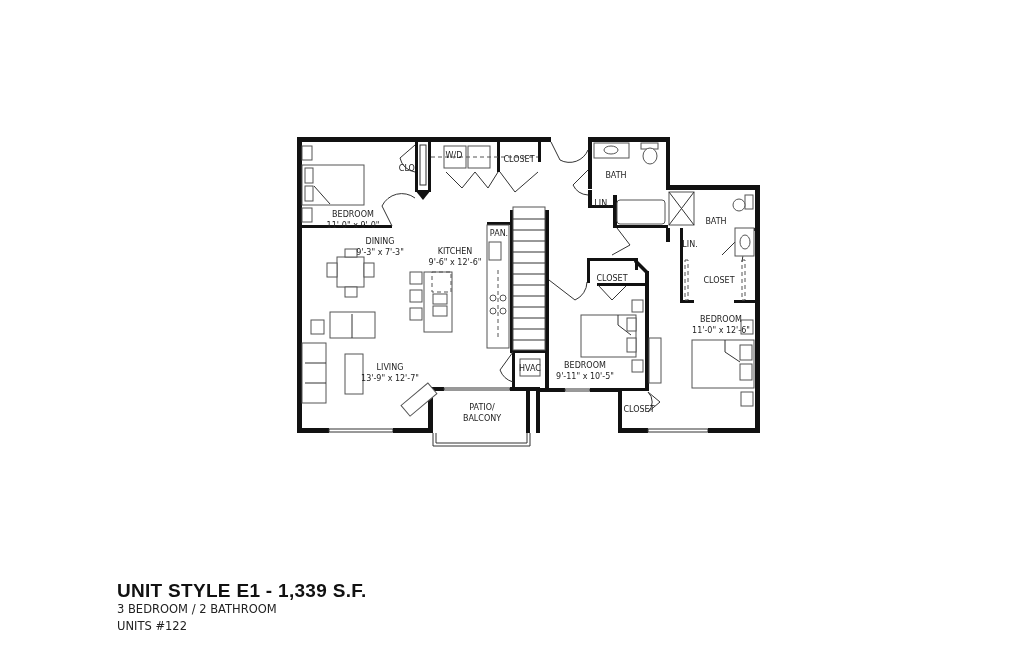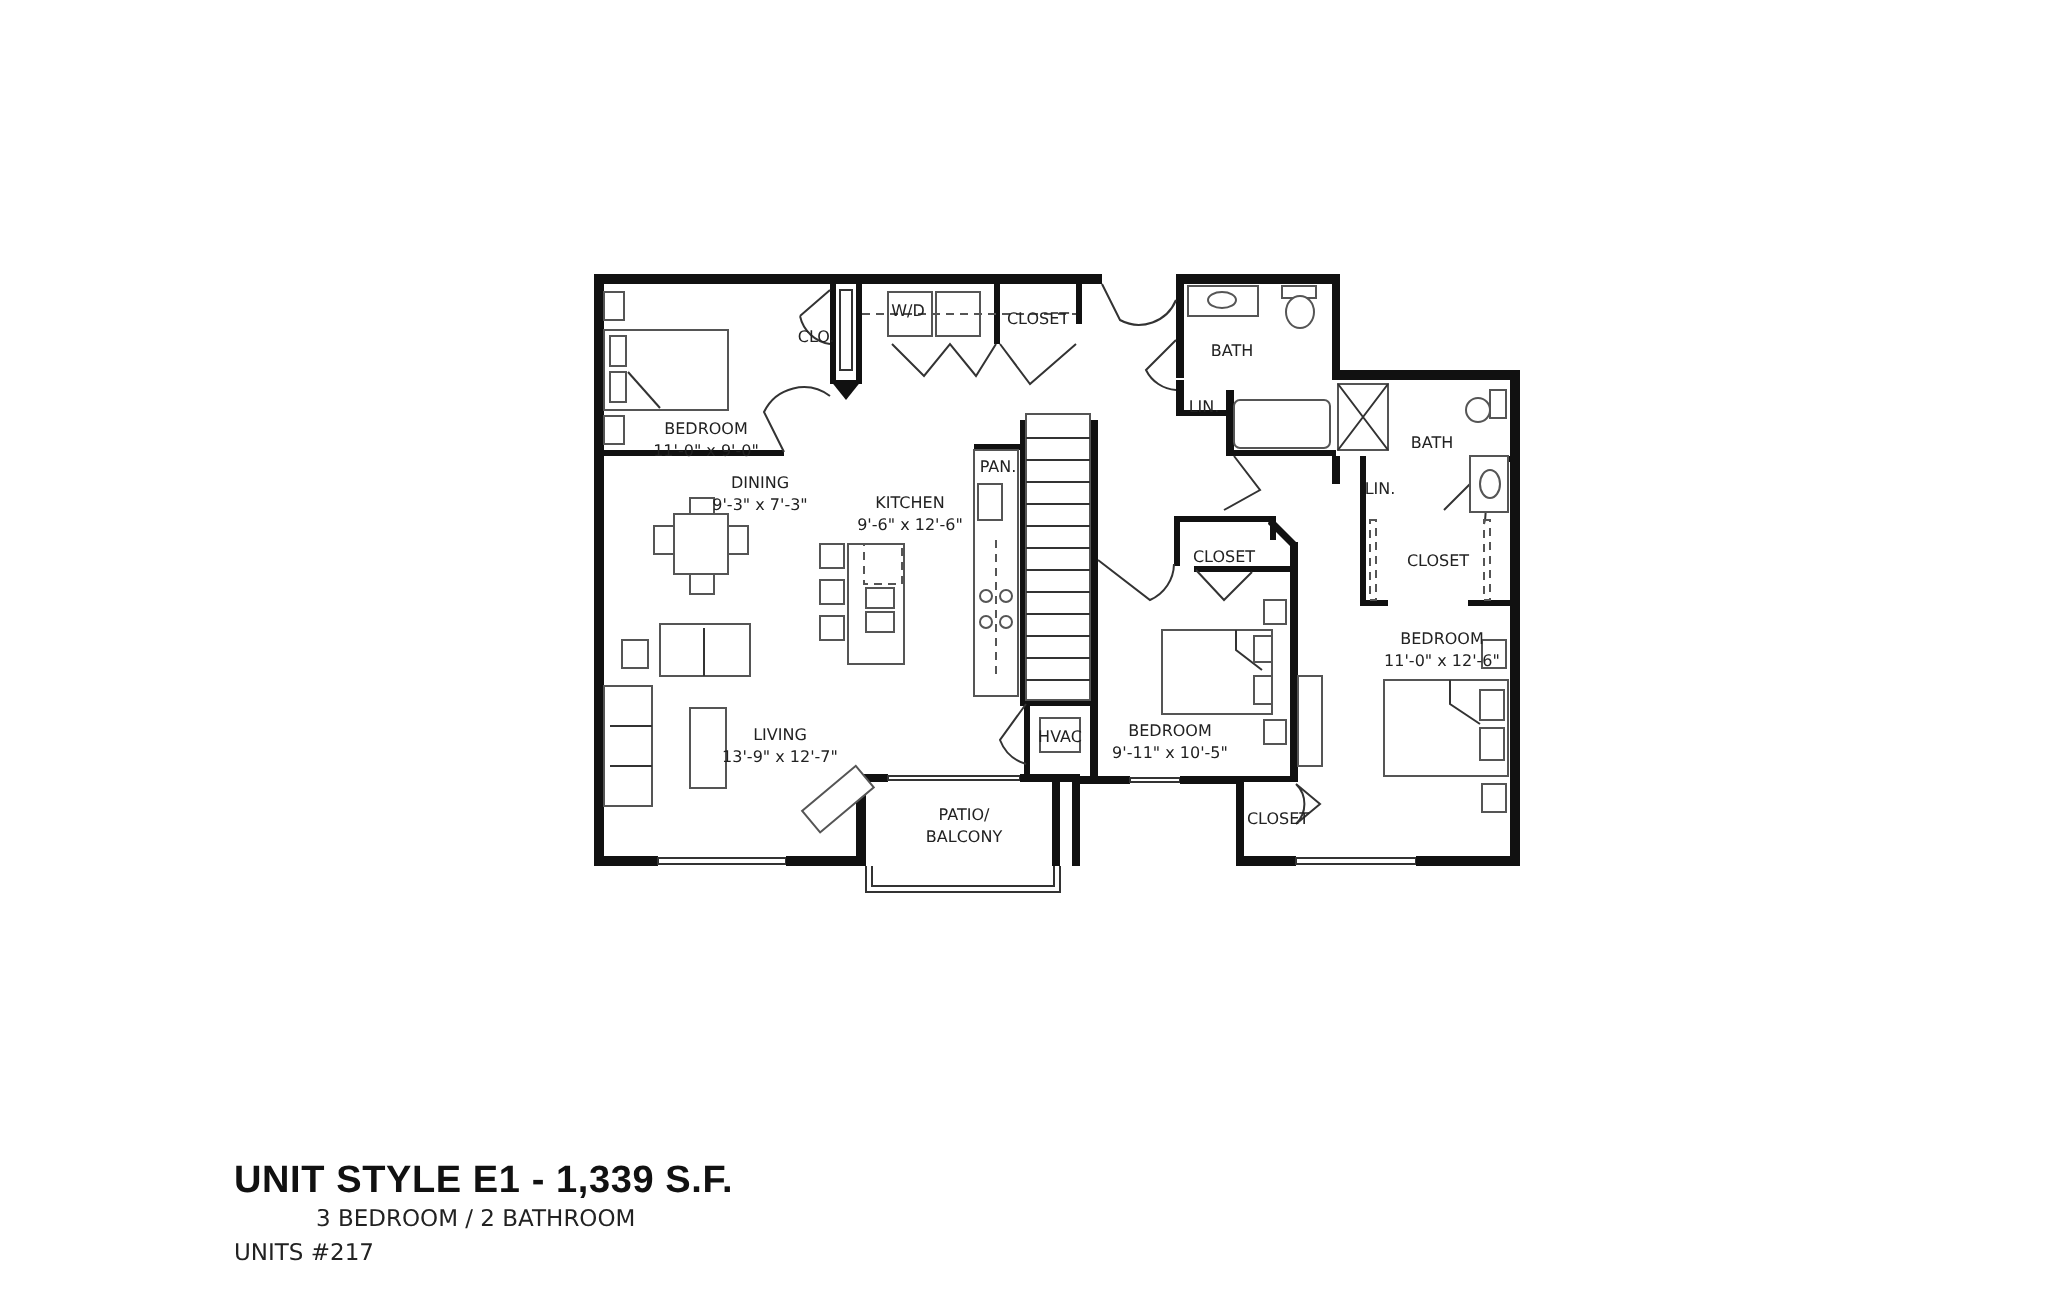--- a/index.html
+++ b/index.html
@@ -237,14 +237,14 @@
     <text class="lbl" x="690" y="247">LIN.</text>
     <text class="lbl" x="719" y="283">CLOSET</text>
     <text class="lbl" x="612" y="281">CLOSET</text>
     <text class="lbl" x="639" y="412">CLOSET</text>
     <text class="lbl" x="499" y="236">PAN.</text>
     <text class="lbl" x="530" y="371">HVAC</text>
   </g>
 </svg>
 
 <div class="title">UNIT STYLE E1 - 1,339 S.F.</div>
-<div class="sub" style="top:602px;margin-left:41px;">3 BEDROOM / 2 BATHROOM</div>
-<div class="sub" style="top:619px;">UNITS #217</div>
+<div class="sub" style="top:602px;">3 BEDROOM / 2 BATHROOM</div>
+<div class="sub" style="top:619px;">UNITS #122</div>
 
 </body></html>

